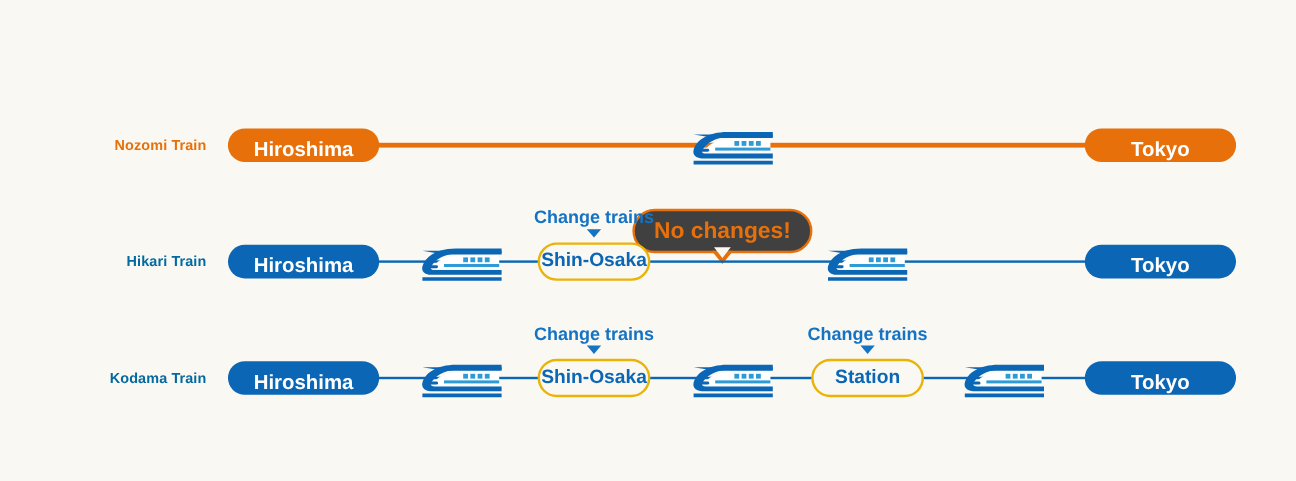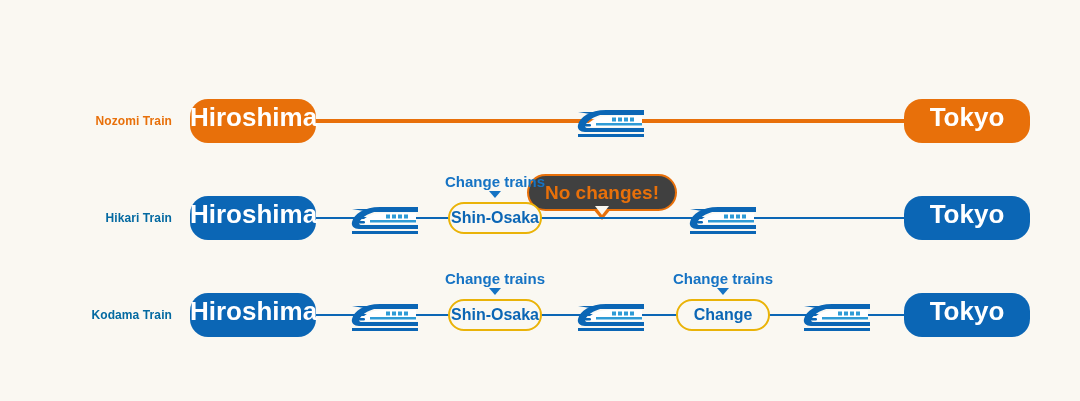--- a/index.html
+++ b/index.html
@@ -61,25 +61,25 @@
     white-space: nowrap;
   }
   .row-label.orange { color: #e8700a; }
   .row-label.blue   { color: #0369a1; }
 
   
   .pill {
     position: absolute;
     transform: translateY(-50%);
     top: 0;
-    height: 44px;
+    height: 28px;
     line-height: 36px;
     border-radius: 18px;
     text-align: center;
-    font-size: 26px;
+    font-size: 17px;
     font-weight: bold;
     white-space: nowrap;
     box-sizing: border-box;
   }
   .pill.solid-orange {
     background: #e8700a;
     color: #ffffff;
   }
   .pill.solid-blue {
     background: #0b66b5;
@@ -264,21 +264,21 @@
   <div class="change-caption cap-hikari-shinosaka">
     <span class="caption-text">Change trains</span>
     <span class="caption-arrow"></span>
   </div>
 
   <div class="row row-kodama">
     <div class="route-line blue"></div>
     <div class="row-label blue">Kodama Train</div>
     <div class="pill solid-blue pill-hiroshima">Hiroshima</div>
     <div class="pill outline pill-shinosaka">Shin-Osaka</div>
-    <div class="pill outline pill-nagoya">Change</div>
+    <div class="pill outline pill-nagoya">Station</div>
     <div class="pill solid-blue pill-tokyo">Tokyo</div>
 
     <div class="train-icon train-kodama-1">
       <svg viewBox="0 0 70 34" xmlns="http://www.w3.org/2000/svg">
         <path d="M2 8 L68 8 L68 11 L20 11 Z" fill="#0b66b5"></path>
         <path d="M30 6 C14 6 4 13 2 21 C1 25 4 28 9 28 L68 28 L68 24 L12 24 C9 24 8 22 10 20 C15 13 24 10 34 10 L68 10 L68 6 Z" fill="#0b66b5"></path>
         <path d="M34 12 C24 12 16 15 12 20 C11 22 12 23 14 23 L66 23 L66 12 Z" fill="#ffffff"></path>
         <rect x="36" y="13.5" width="4" height="4" fill="#2e9bd6"></rect>
         <rect x="42" y="13.5" width="4" height="4" fill="#2e9bd6"></rect>
         <rect x="48" y="13.5" width="4" height="4" fill="#2e9bd6"></rect>

